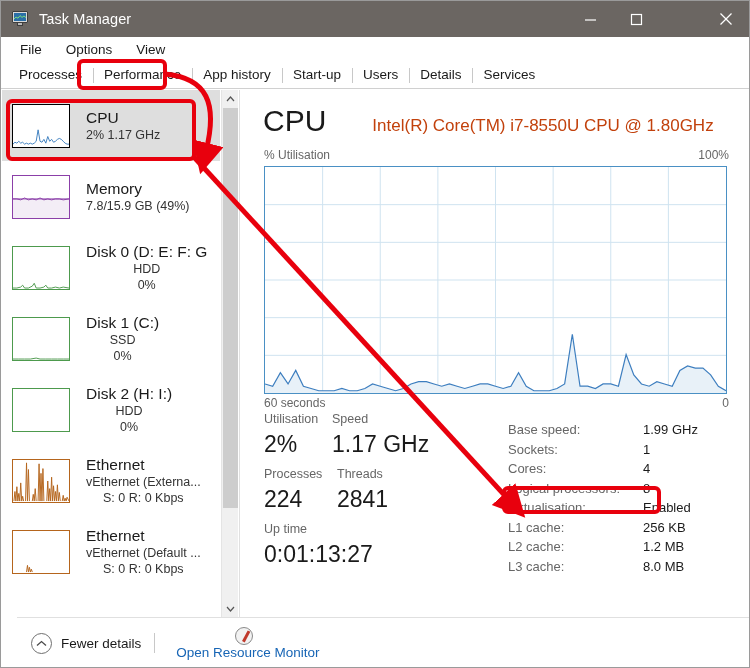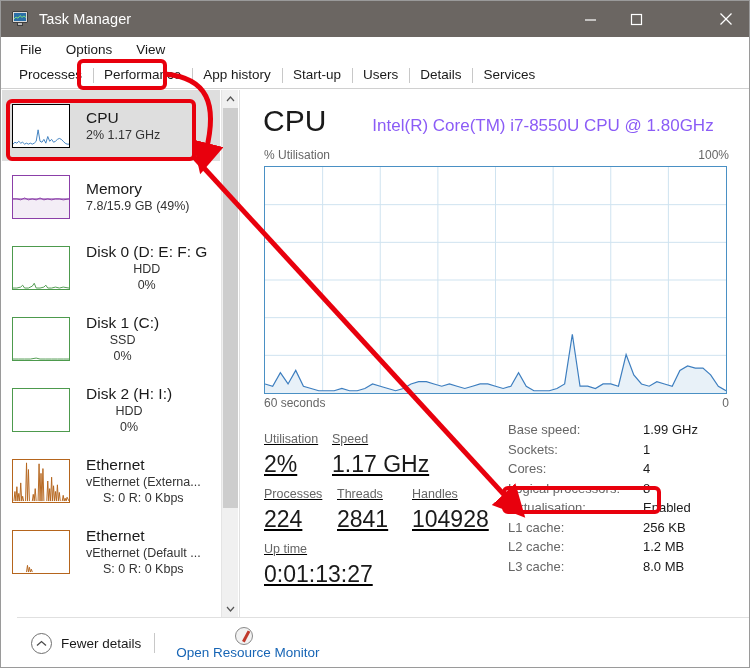--- a/index.html
+++ b/index.html
@@ -155,21 +155,21 @@
     position: absolute; left: 239px; top: 0;
     width: 510px; height: 527px;
     background: #ffffff;
   }
   #cpu-head {
     position: absolute; left: 23px; top: 14px;
     display: flex; align-items: baseline; width: 470px;
   }
   #cpu-heading { font-size: 30px; color: #1a1a1a; font-weight: 400; }
   #cpu-model {
-    font-size: 17px; color: #8b5cf6; margin-left: 46px;
+    font-size: 17px; color: #c2410c; margin-left: 46px;
     white-space: nowrap;
   }
   #graph-labels {
     position: absolute; left: 24px; top: 58px; width: 465px;
     display: flex; justify-content: space-between;
   }
   #graph-labels span { font-size: 12px; color: #666666; }
 
   #graph {
     position: absolute; left: 24px; top: 76px;
@@ -180,21 +180,21 @@
   #graph svg { display: block; }
 
   #graph-foot {
     position: absolute; left: 24px; top: 306px; width: 465px;
     display: flex; justify-content: space-between;
   }
   #graph-foot span { font-size: 12px; color: #666666; }
 
   
   #stats-left {
-    position: absolute; left: 24px; top: 340px; width: 250px; text-decoration: underline;
+    position: absolute; left: 24px; top: 320px; width: 250px;
   }
   .stat-row { display: flex; margin-bottom: 2px; }
   .stat-cell { }
   .stat-label { font-size: 12.5px; color: #666666; line-height: 19px; }
   .stat-value { font-size: 23px; color: #1a1a1a; line-height: 30px; font-weight: 400; }
   #row-a .stat-cell:nth-child(1) { width: 68px; }
   #row-a .stat-cell:nth-child(2) { width: 120px; }
   #row-b { margin-top: 6px; }
   #row-b .stat-cell:nth-child(1) { width: 73px; }
   #row-b .stat-cell:nth-child(2) { width: 75px; }
@@ -471,24 +471,20 @@
 
         <div class="stat-row" id="row-b">
           <div class="stat-cell">
             <div class="stat-label">Processes</div>
             <div class="stat-value">224</div>
           </div>
           <div class="stat-cell">
             <div class="stat-label">Threads</div>
             <div class="stat-value">2841</div>
           </div>
-          <div class="stat-cell">
-            <div class="stat-label">Handles</div>
-            <div class="stat-value">104928</div>
-          </div>
         </div>
 
         <div class="stat-row" id="row-c">
           <div class="stat-cell">
             <div class="stat-label">Up time</div>
             <div class="stat-value">0:01:13:27</div>
           </div>
         </div>
       </div>
 

